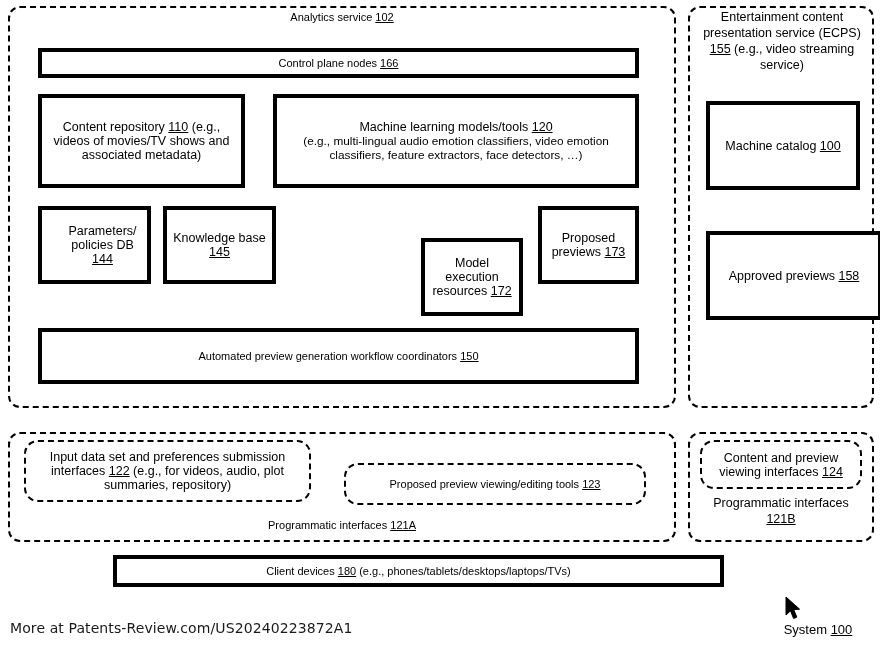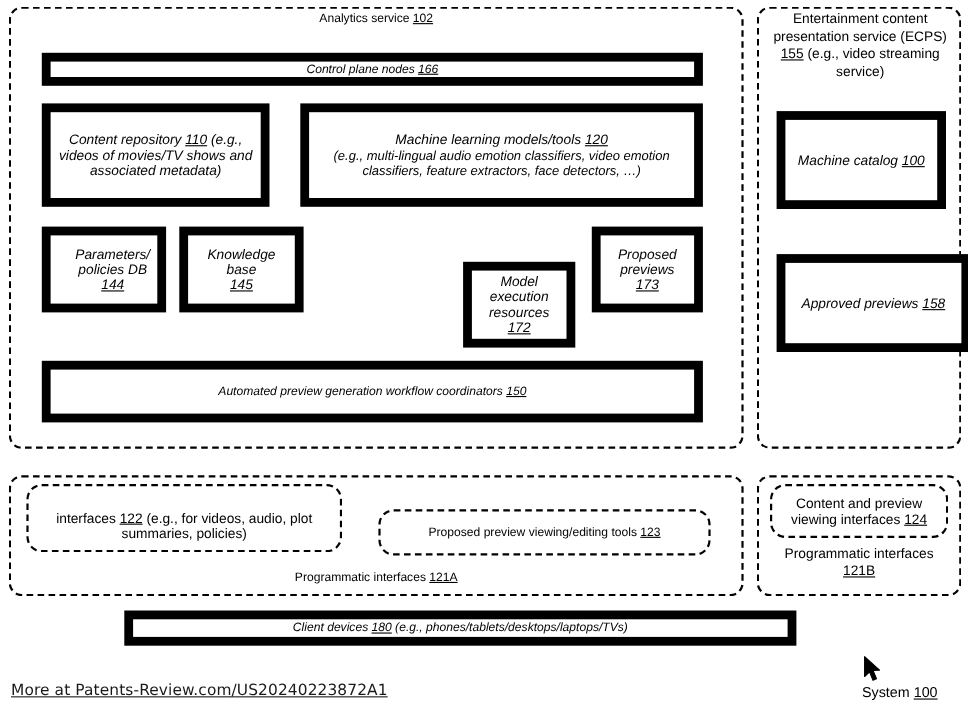--- a/index.html
+++ b/index.html
@@ -24,28 +24,27 @@
   
   .dashed {
     position: absolute;
     border: 2px dashed #000;
     border-radius: 12px;
     background: #fff;
     box-sizing: border-box;
   }
   .solid {
     position: absolute;
-    border: 8px solid #000000;
+    border: 4px solid #000000;
     background: #fff;
     box-sizing: border-box;
     display: flex;
     align-items: center;
     justify-content: center;
     text-align: center;
-    font-style: italic;
   }
   .dashed-inner {
     position: absolute;
     border: 2px dashed #000;
     border-radius: 14px;
     background: #fff;
     box-sizing: border-box;
     display: flex;
     align-items: center;
     justify-content: center;
@@ -90,21 +89,21 @@
   #preview-tools          { left: 344px; top: 463px; width: 302px; height: 42px; }
   #programmatic-121a-lbl  { left: 8px;   top: 518px; width: 668px; }
 
   #content-preview-ifc    { left: 700px; top: 440px; width: 162px; height: 49px; }
   #programmatic-121b-lbl  { left: 692px; top: 495px; width: 178px; }
 
   #client-devices         { left: 113px; top: 555px; width: 611px; height: 32px; }
 
   #footer-link            { left: 10px;  top: 620px; font-size: 14px;
                             font-family: "DejaVu Sans", sans-serif; color: #1a1a1a;
-                            letter-spacing: 0.1px; text-decoration: underline; }
+                            letter-spacing: 0.1px; }
   #system-label           { left: 766px; top: 622px; width: 104px; font-size: 13px; }
 
   
   #mouse-cursor {
     position: absolute;
     left: 784px; top: 596px;
     width: 20px; height: 26px;
   }
 </style>
 </head>
@@ -184,23 +183,23 @@
   </div>
 
   <div class="solid t12" id="approved-previews">
     <span class="pad"><span>Approved previews  </span><u>158</u></span>
   </div>
 
   <div class="dashed" id="interfaces-121a"></div>
 
   <div class="dashed-inner t12" id="input-interfaces">
     <span class="pad">
-      <br>
+      <span>Input data set and preferences submission</span><br>
       <span>interfaces </span><u>122</u><span> (e.g., for videos, audio, plot</span><br>
-      <span>summaries, policies)</span>
+      <span>summaries, repository)</span>
     </span>
   </div>
 
   <div class="dashed-inner t13" id="preview-tools">
     <span class="pad"><span>Proposed preview viewing/editing tools </span><u>123</u></span>
   </div>
 
   <div class="lbl t13" id="programmatic-121a-lbl">
     <span>Programmatic interfaces  </span><u>121A</u>
   </div>

